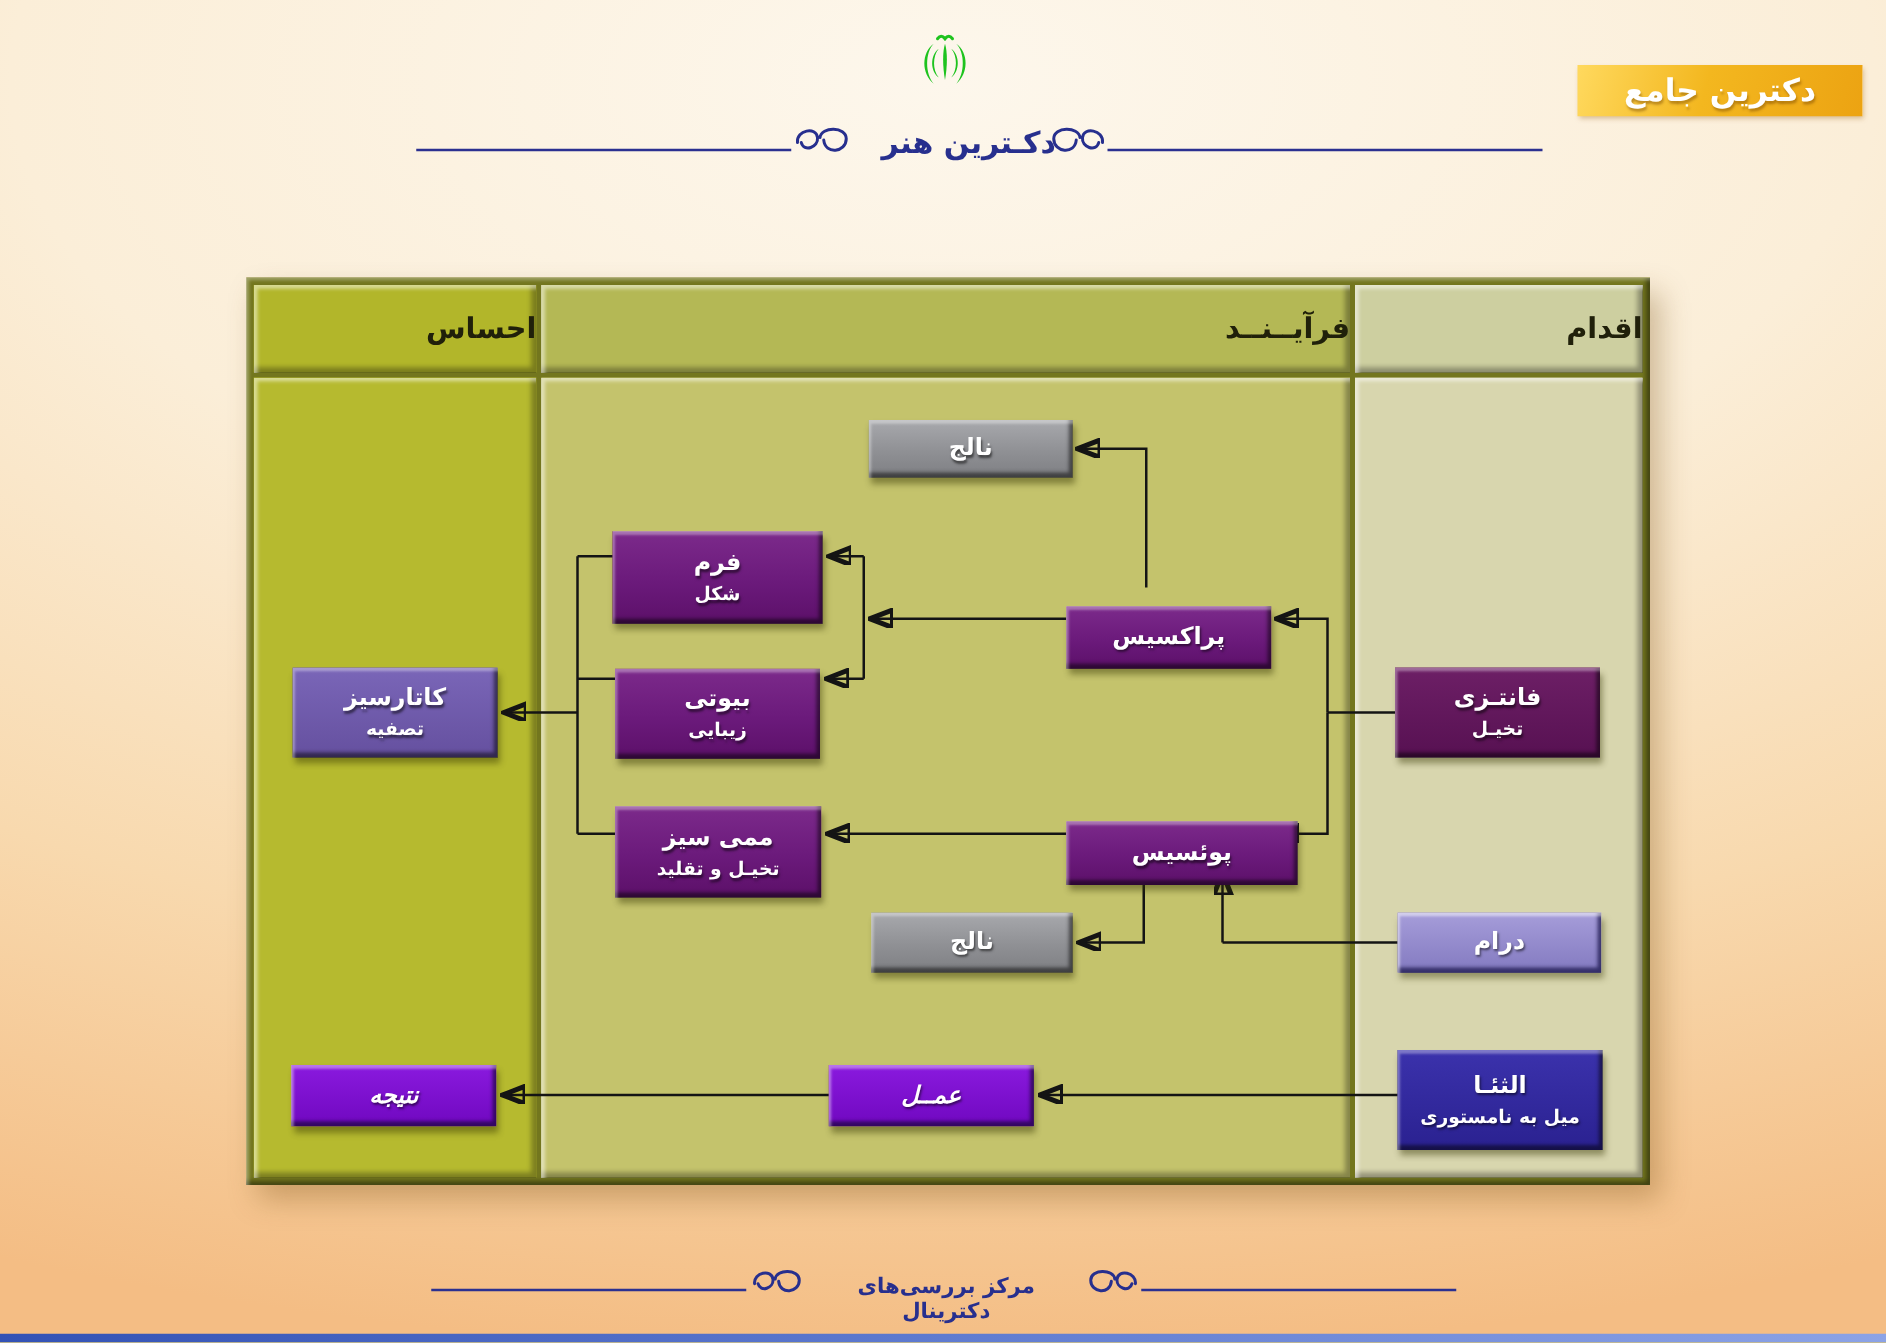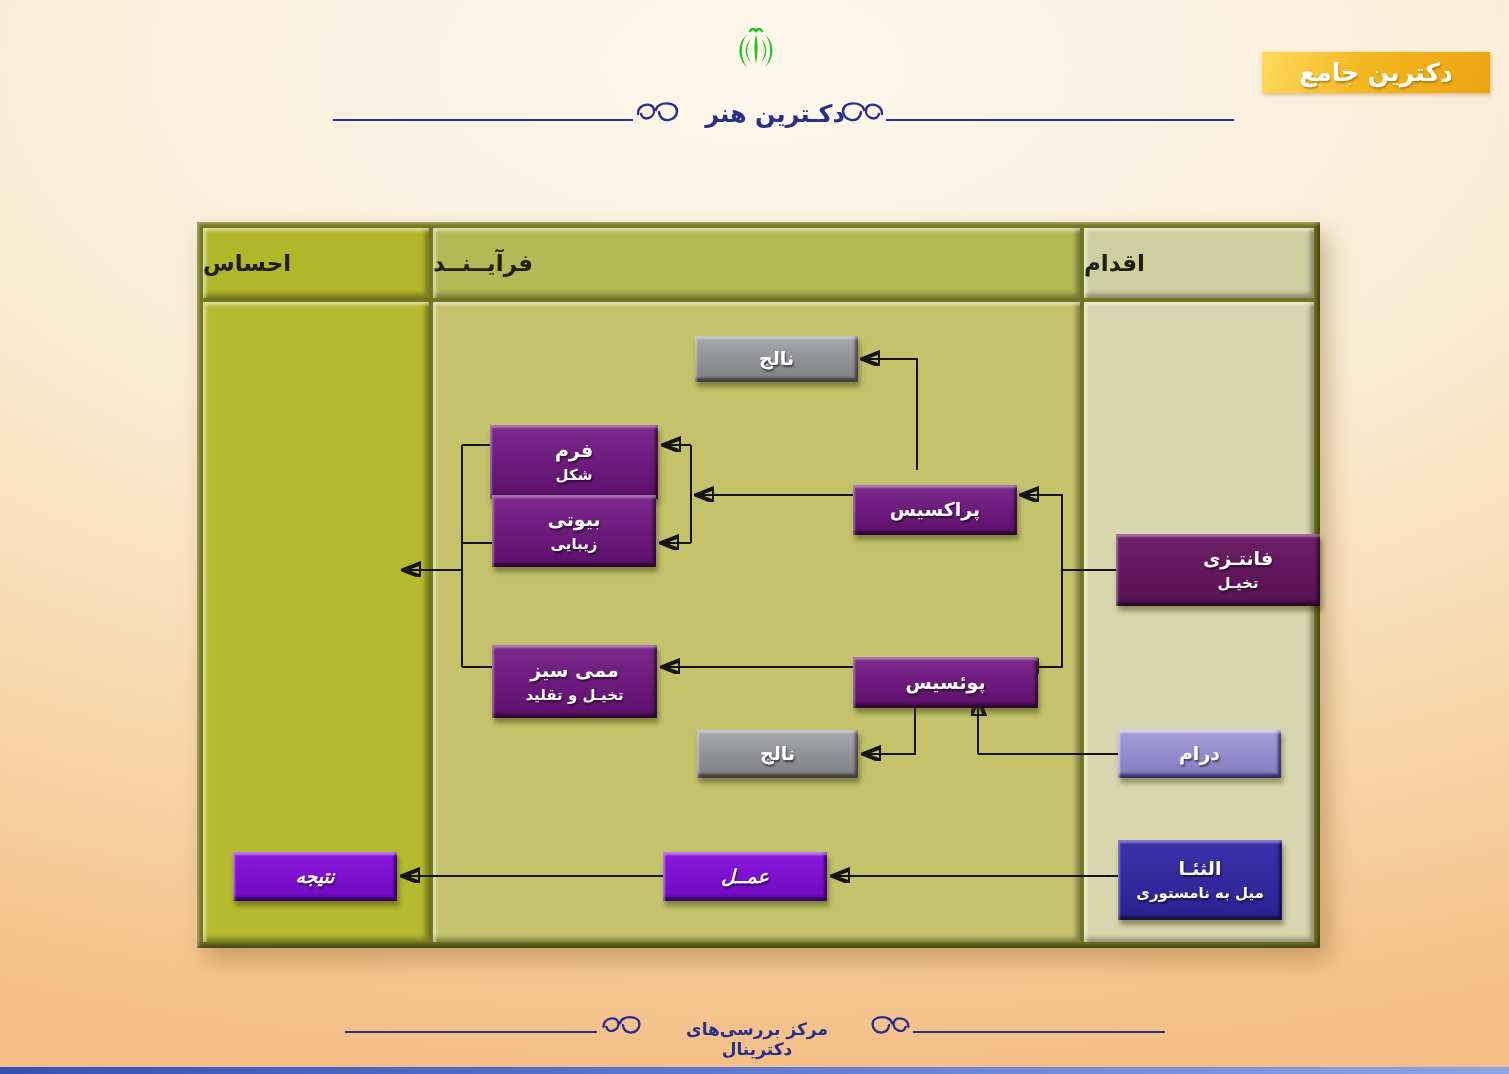--- a/index.html
+++ b/index.html
@@ -18,39 +18,39 @@
   .rule{position:absolute;height:2px;background:#2b3090;}
   .navy-text{color:#272f8e;font-weight:bold;text-align:center;}
   .ornament svg{display:block;}
 
   
   .frame{background:#73761e;
     box-shadow:inset 2px 2px 3px rgba(255,255,255,.35), inset -3px -3px 4px rgba(0,0,0,.45),
       9px 12px 22px rgba(120,80,20,.35);}
   .cell{position:absolute;
     box-shadow:inset 3px 3px 3px rgba(255,255,255,.5), inset -4px -4px 4px rgba(0,0,0,.32);}
-  .hdr{display:flex;align-items:center;justify-content:flex-start;
+  .hdr{display:flex;align-items:center;justify-content:flex-end;
     font-weight:bold;font-size:23px;color:#20200a;}
   .col-feel{background:#b6ba2f;}
   .col-feel-h{background:#b2b62a;}
   .col-proc{background:#c4c36c;}
   .col-proc-h{background:#b4b855;}
   .col-act{background:#d8d6ae;}
   .col-act-h{background:#cdcfa0;}
 
   
   .node{position:absolute;display:flex;flex-direction:column;align-items:center;justify-content:center;
     color:#fff;text-align:center;font-weight:bold;
     text-shadow:1px 2px 2px rgba(0,0,0,.55);
     box-shadow:inset 2px 3px 2px rgba(255,255,255,.35), inset -3px -4px 3px rgba(0,0,0,.5),
       2px 5px 5px rgba(50,50,0,.45);}
   .node .t{font-size:19px;line-height:1.15;}
   .node .s{font-size:15px;margin-top:5px;line-height:1.1;}
   .n-purple{background:linear-gradient(180deg,#7c2a8b 0%,#6b1a7b 55%,#5c1069 100%);margin-top:15px;}
-  .n-darkpurple{background:linear-gradient(180deg,#6d1f66 0%,#571152 100%);padding-left:40px;}
+  .n-darkpurple{background:linear-gradient(180deg,#6d1f66 0%,#571152 100%);}
   .n-slate{background:linear-gradient(180deg,#7a66b8 0%,#65509f 100%);}
   .n-lavender{background:linear-gradient(180deg,#a69dda 0%,#837ac0 100%);
     box-shadow:inset 2px 3px 2px rgba(255,255,255,.5), inset -3px -4px 3px rgba(20,15,70,.7),
       2px 5px 5px rgba(80,80,30,.5);}
   .n-indigo{background:linear-gradient(180deg,#3b32ac 0%,#2a2190 100%);}
   .n-violet{background:linear-gradient(180deg,#8a1ade 0%,#7008c0 100%);
     box-shadow:inset 2px 3px 2px rgba(255,255,255,.4), inset -3px -4px 3px rgba(25,5,60,.7),
       2px 5px 5px rgba(50,50,0,.45);font-style:italic;}
   .n-gray{background:linear-gradient(180deg,#a8a9ad 0%,#8f9094 55%,#7e7f83 100%);}
 
@@ -140,34 +140,38 @@
 
   <div class="node n-gray" style="left:695px;top:336px;width:163px;height:46px;" dir="rtl">
     <span class="t">نالج</span>
   </div>
 
   <div class="node n-purple" style="left:490px;top:410px;width:168px;height:74px;" dir="rtl">
     <span class="t">فرم</span>
     <span class="s">شکل</span>
   </div>
 
-  <div class="node n-purple" style="left:492px;top:480px;width:164px;height:72px;" dir="rtl">
+  <div class="node n-purple" style="left:492px;top:520px;width:164px;height:72px;" dir="rtl">
     <span class="t">بیوتی</span>
     <span class="s">زیبایی</span>
   </div>
 
   <div class="node n-purple" style="left:853px;top:470px;width:164px;height:50px;" dir="rtl">
     <span class="t">پراکسیس</span>
   </div>
 
   <div class="node n-darkpurple" style="left:1116px;top:534px;width:164px;height:72px;" dir="rtl">
     <span class="t">فانتـزی</span>
     <span class="s">تخیـل</span>
   </div>
 
+  <div class="node n-slate" style="left:234px;top:534px;width:164px;height:72px;" dir="rtl">
+    <span class="t">کاتارسیز</span>
+    <span class="s">تصفیه</span>
+  </div>
 
   <div class="node n-purple" style="left:492px;top:630px;width:165px;height:73px;" dir="rtl">
     <span class="t">ممی سیز</span>
     <span class="s">تخیـل و تقلید</span>
   </div>
 
   <div class="node n-purple" style="left:853px;top:642px;width:185px;height:51px;" dir="rtl">
     <span class="t">پوئسیس</span>
   </div>
 

